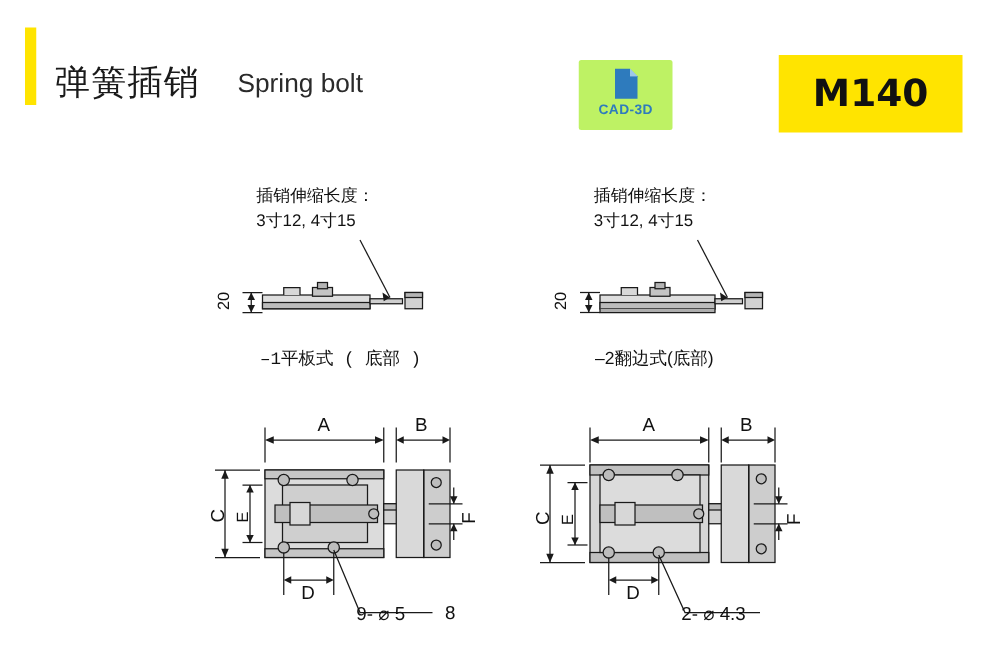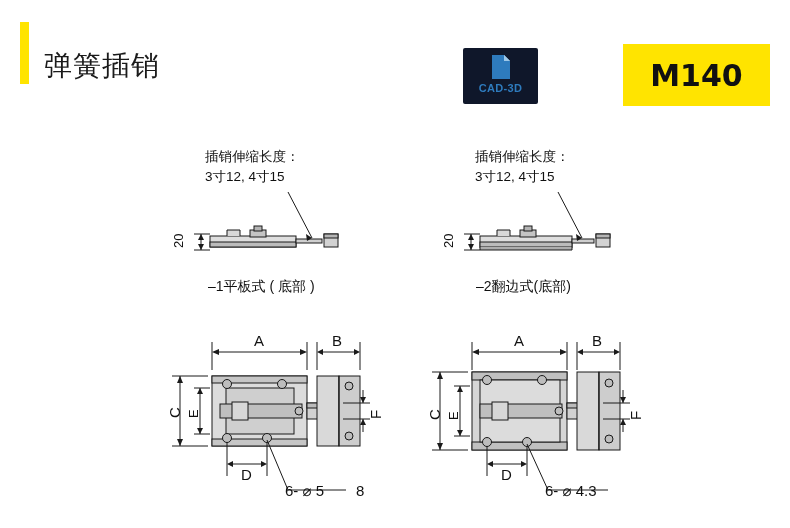--- a/index.html
+++ b/index.html
@@ -34,21 +34,21 @@
     font-size:21px;color:#2a2a2a;
     line-height:1;
     transform:translateY(-50%);
   }
   .badges{
     position:absolute;left:463px;top:26px;
     display:flex;gap:5px;
   }
   .badge{
     width:75px;height:56px;
-    background:#0f172a;
+    background:#bef264;
     border-radius:2px;
     display:flex;flex-direction:column;align-items:center;justify-content:flex-start;
     padding-top:6px;box-sizing:border-box;
   }
   .badge .glyph{height:26px;display:flex;align-items:center;justify-content:center;}
   .badge .btxt{
     font-size:11px;font-weight:bold;color:#2e7bbd;letter-spacing:.3px;margin-top:2px;
   }
   .badge.rohs .btxt{color:#2e8b3d;}
   .code-box{
@@ -74,20 +74,21 @@
   svg{display:block;}
   .diag-wrap{position:absolute;left:0;top:0;width:790px;height:528px;}
 </style>
 </head>
 <body>
 
 <div class="header">
   <div class="header-bar"></div>
   <div class="yellow-left"></div>
   <div class="title-cn">弹簧插销</div>
+  <div class="title-en">Spring bolt</div>
 
   <div class="badges">
     <div class="badge cad">
       <div class="glyph">
         <svg width="24" height="26" viewBox="0 0 24 26">
           <path d="M3 1 h12 l6 6 v18 h-18 z" fill="#2e7bbd"></path>
           <path d="M15 1 l6 6 h-6 z" fill="#ffffff" opacity="0.55"></path>
           <path d="M21 7 l-6 -6 v6 z" fill="#9ec8e8"></path>
         </svg>
       </div>
@@ -127,21 +128,21 @@
     </g>
     <g fill="#1a1a1a">
       <polygon points="31,84 28,90 34,90"></polygon>
       <polygon points="31,100 28,94 34,94"></polygon>
       <polygon points="142,88 136,84 137,91"></polygon>
     </g>
   </svg>
   <div class="lbl cn" style="left:35px;top:-2px;">插销伸缩长度：</div>
   <div class="lbl cn" style="left:35px;top:18px;">3寸12, 4寸15</div>
   <div class="lbl" style="left:1px;top:98px;transform:rotate(-90deg);transform-origin:left top;">20</div>
-  <div class="cap" style="left:38px;top:128px;">–1平板式 ( 底部 )</div>
+  <div class="cap" style="left:38px;top:128px;font-family:Liberation Mono, monospace;">–1平板式 ( 底部 )</div>
 </div>
 
 <div class="dwg" style="left:440px;top:150px;width:220px;height:150px;">
   <svg width="220" height="150" viewBox="0 0 220 150">
     <g stroke="#1a1a1a" fill="none" stroke-width="1">
       <path d="M118 42 L142 88" stroke-width="1"></path>
       <path d="M24 84 L40 84"></path>
       <path d="M24 100 L40 100"></path>
       <path d="M31 84 L31 100"></path>
 
@@ -242,21 +243,21 @@
       <polygon points="303,73 300,67 306,67"></polygon>
       <polygon points="303,89 300,95 306,95"></polygon>
     </g>
   </svg>
   <div class="lbl big" style="left:194px;top:2px;">A</div>
   <div class="lbl big" style="left:272px;top:2px;">B</div>
   <div class="lbl big" style="left:106px;top:88px;transform:rotate(-90deg);transform-origin:left top;">C</div>
   <div class="lbl" style="left:126px;top:88px;transform:rotate(-90deg);transform-origin:left top;">E</div>
   <div class="lbl big" style="left:181px;top:136px;">D</div>
   <div class="lbl big" style="left:307px;top:89px;transform:rotate(-90deg);transform-origin:left top;">F</div>
-  <div class="lbl big" style="left:225px;top:152px;">6- ⌀ 5</div>
+  <div class="lbl big" style="left:225px;top:152px;">9- ⌀ 5</div>
   <div class="lbl big" style="left:296px;top:152px;">8</div>
 </div>
 
 <div class="dwg" style="left:380px;top:330px;width:340px;height:190px;">
   <svg width="340" height="190" viewBox="0 0 340 190">
     <g stroke="#1a1a1a" fill="none" stroke-width="1">
 
       <path d="M92 12 L92 40"></path>
       <path d="M187 12 L187 40"></path>
       <path d="M95 22 L184 22"></path>
@@ -322,16 +323,16 @@
       <polygon points="243,73 240,67 246,67"></polygon>
       <polygon points="243,89 240,95 246,95"></polygon>
     </g>
   </svg>
   <div class="lbl big" style="left:134px;top:2px;">A</div>
   <div class="lbl big" style="left:212px;top:2px;">B</div>
   <div class="lbl big" style="left:46px;top:90px;transform:rotate(-90deg);transform-origin:left top;">C</div>
   <div class="lbl" style="left:66px;top:90px;transform:rotate(-90deg);transform-origin:left top;">E</div>
   <div class="lbl big" style="left:121px;top:136px;">D</div>
   <div class="lbl big" style="left:247px;top:90px;transform:rotate(-90deg);transform-origin:left top;">F</div>
-  <div class="lbl big" style="left:165px;top:152px;">6- ⌀ 4.3</div>
+  <div class="lbl big" style="left:165px;top:152px;">2- ⌀ 4.3</div>
 </div>
 
 </div>
 
 </body></html>

